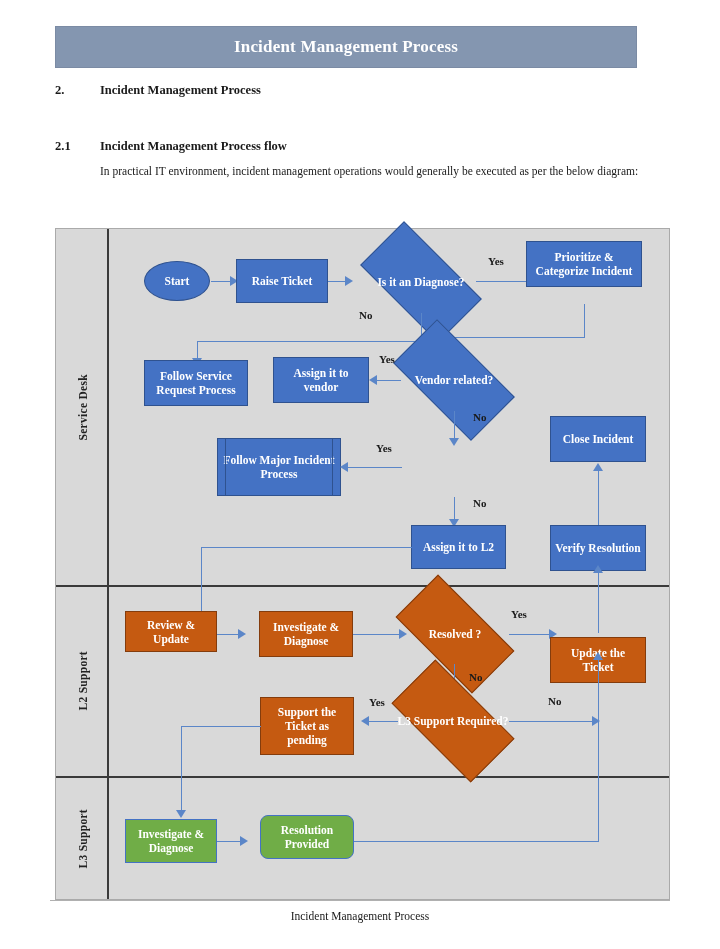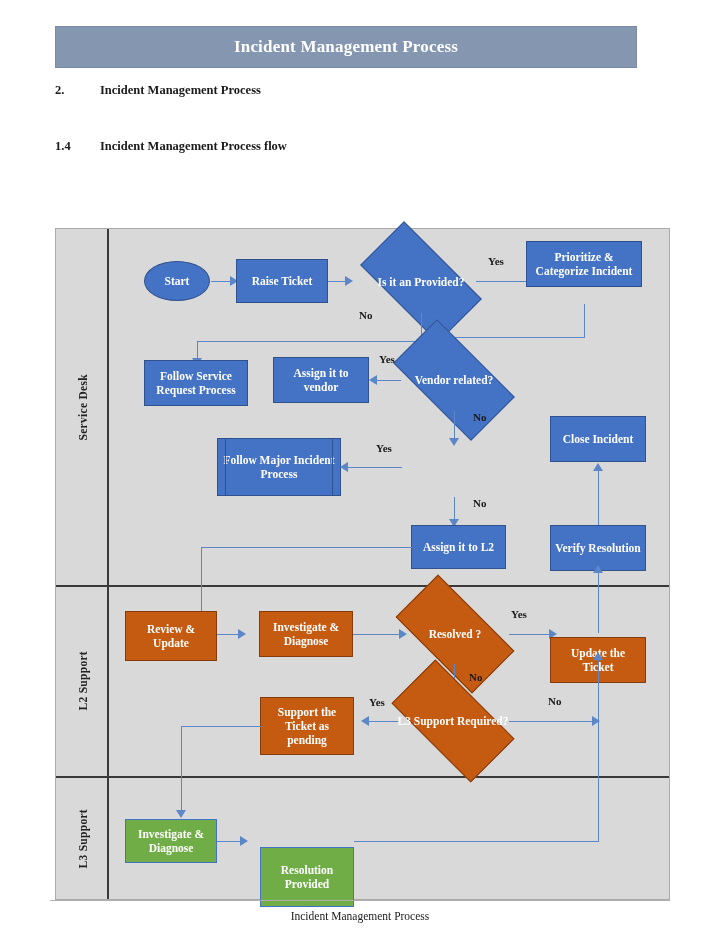--- a/index.html
+++ b/index.html
@@ -128,23 +128,24 @@
 
 <div class="page">
 
   <div class="banner">
     <div class="banner-title">Incident Management Process</div>
   </div>
 
   <div class="h-num" id="h2num">2.</div>
   <div class="h-txt" id="h2txt">Incident Management Process</div>
 
-  <div class="h-num" id="h21num">1.4</div>
+  <div class="h-num" id="h21num">2.1</div>
   <div class="h-txt" id="h21txt">Incident Management Process flow</div>
 
+  <div class="body-para">In practical IT environment, incident management operations would generally be executed as per the below diagram:</div>
 
   <div class="diagram">
 
     <div class="lane-col"></div>
     <div class="lane-div" id="lane-div-1"></div>
     <div class="lane-div" id="lane-div-2"></div>
 
     <div class="lane-label" id="lane-label-1">
       <span>Service Desk</span>
     </div>
@@ -160,21 +161,21 @@
     <div class="ln lnh" style="left:155px;top:52px;width:20px;"></div>
     <div class="arr arr-r" style="left:174px;top:47px;"></div>
 
     <div class="node blue" style="left:180px;top:30px;width:92px;height:44px;">Raise Ticket</div>
 
     <div class="ln lnh" style="left:272px;top:52px;width:18px;"></div>
     <div class="arr arr-r" style="left:289px;top:47px;"></div>
 
     <div class="node diamond blue" style="left:310px;top:22px;width:110px;height:62px;">
       <div class="dshape"></div>
-      <div class="dtext">Is it an Provided?</div>
+      <div class="dtext">Is it an Diagnose?</div>
     </div>
 
     <div class="ln lnh" style="left:420px;top:52px;width:55px;"></div>
     <div class="arr arr-r" style="left:473px;top:47px;"></div>
     <div class="elab" style="left:432px;top:26px;">Yes</div>
 
     <div class="node blue" style="left:470px;top:12px;width:116px;height:46px;">Prioritize &amp; Categorize Incident</div>
 
     <div class="ln lnv" style="left:365px;top:84px;width:1px;height:29px;"></div>
     <div class="ln lnh" style="left:141px;top:112px;width:225px;"></div>
@@ -224,21 +225,21 @@
     <div class="node blue" style="left:494px;top:296px;width:96px;height:46px;">Verify Resolution</div>
 
     <div class="node blue" style="left:494px;top:187px;width:96px;height:46px;">Close Incident</div>
 
     <div class="ln lnv" style="left:542px;top:241px;width:1px;height:55px;"></div>
     <div class="arr arr-u" style="left:537px;top:234px;"></div>
 
     <div class="ln lnv" style="left:542px;top:342px;width:1px;height:62px;"></div>
     <div class="arr arr-u" style="left:537px;top:336px;"></div>
 
-    <div class="node orange" style="left:69px;top:382px;width:92px;height:50px;">Review &amp; Update</div>
+    <div class="node orange" style="left:69px;top:382px;width:92px;height:41px;">Review &amp; Update</div>
 
     <div class="ln lnh" style="left:161px;top:405px;width:22px;"></div>
     <div class="arr arr-r" style="left:182px;top:400px;"></div>
 
     <div class="node orange" style="left:203px;top:382px;width:94px;height:46px;">Investigate &amp; Diagnose</div>
 
     <div class="ln lnh" style="left:297px;top:405px;width:47px;"></div>
     <div class="arr arr-r" style="left:343px;top:400px;"></div>
 
     <div class="node diamond orange" style="left:345px;top:375px;width:108px;height:60px;">
@@ -276,21 +277,21 @@
     <div class="elab" style="left:492px;top:466px;">No</div>
 
     <div class="ln lnv" style="left:542px;top:428px;width:1px;height:184px;"></div>
     <div class="arr arr-u" style="left:537px;top:423px;"></div>
 
     <div class="node green" style="left:69px;top:590px;width:92px;height:44px;">Investigate &amp; Diagnose</div>
 
     <div class="ln lnh" style="left:161px;top:612px;width:24px;"></div>
     <div class="arr arr-r" style="left:184px;top:607px;"></div>
 
-    <div class="node green" style="left:204px;top:618px;width:94px;height:60px;">Resolution Provided</div>
+    <div class="node green" style="left:204px;top:586px;width:94px;height:44px;border-radius:8px;">Resolution Provided</div>
 
     <div class="ln lnh" style="left:298px;top:612px;width:245px;"></div>
 
   </div>
 
   <div class="footer-rule"></div>
   <div class="footer-text">Incident Management Process</div>
 
 </div>
 

